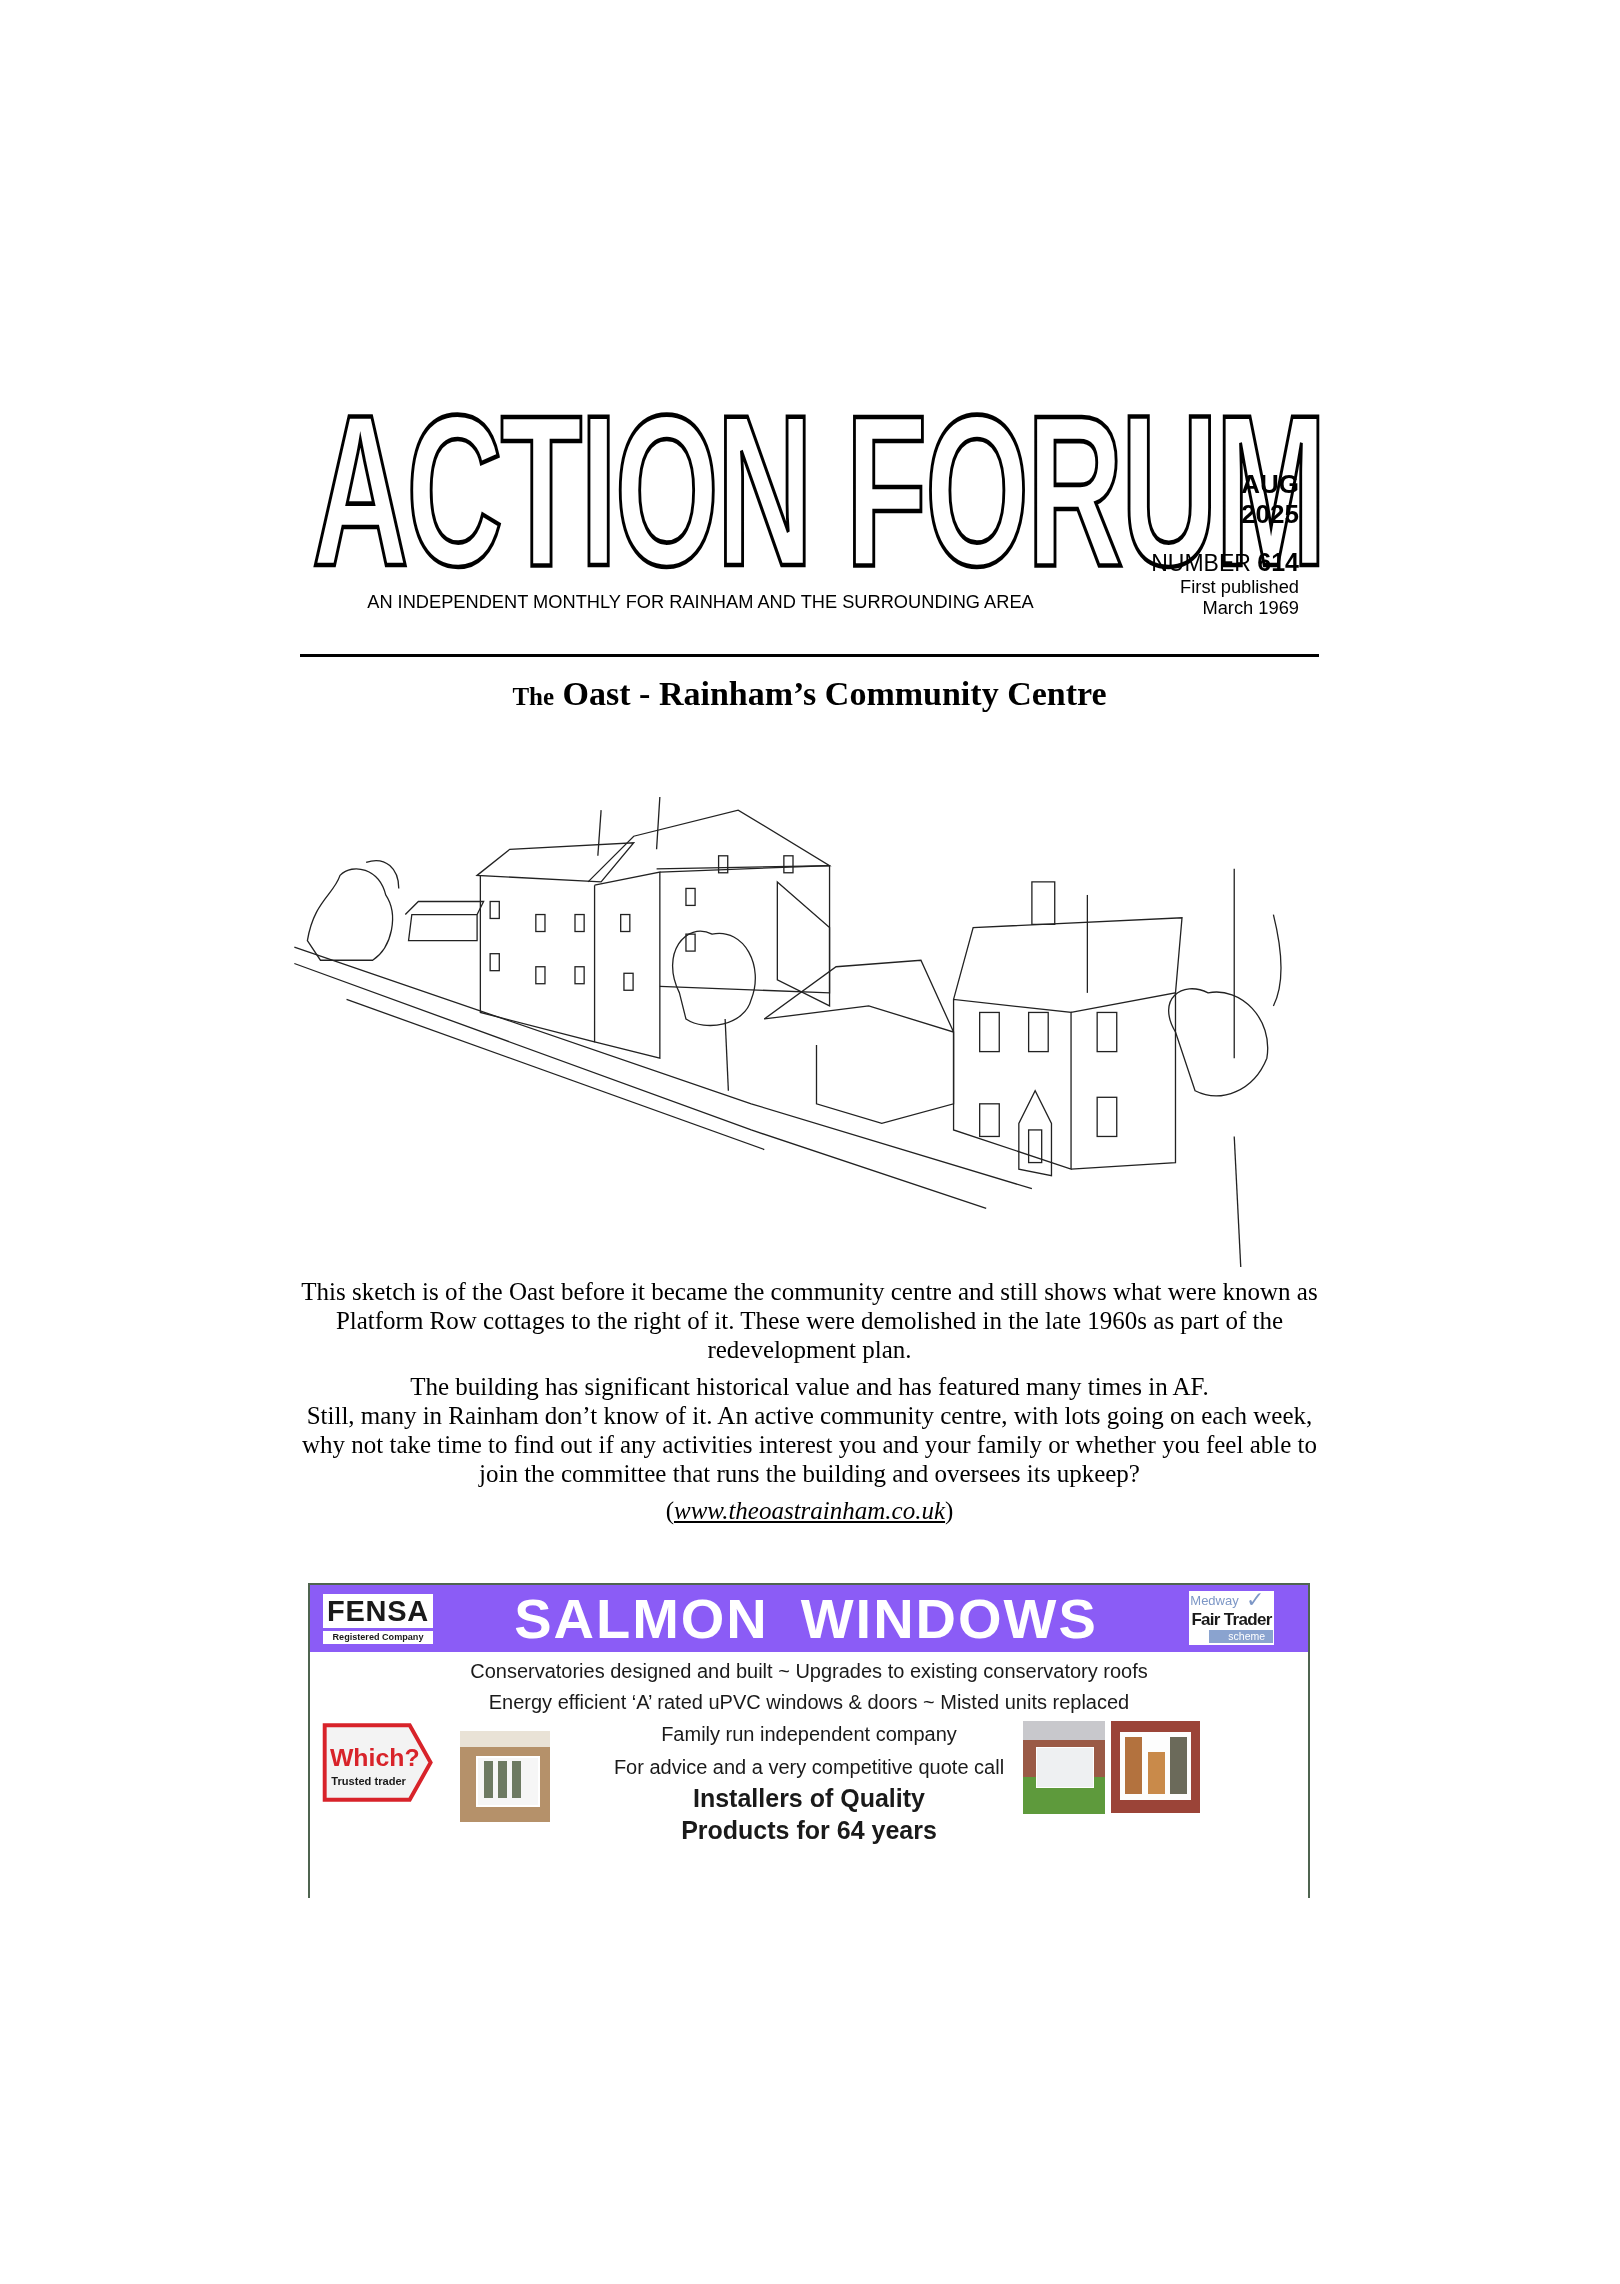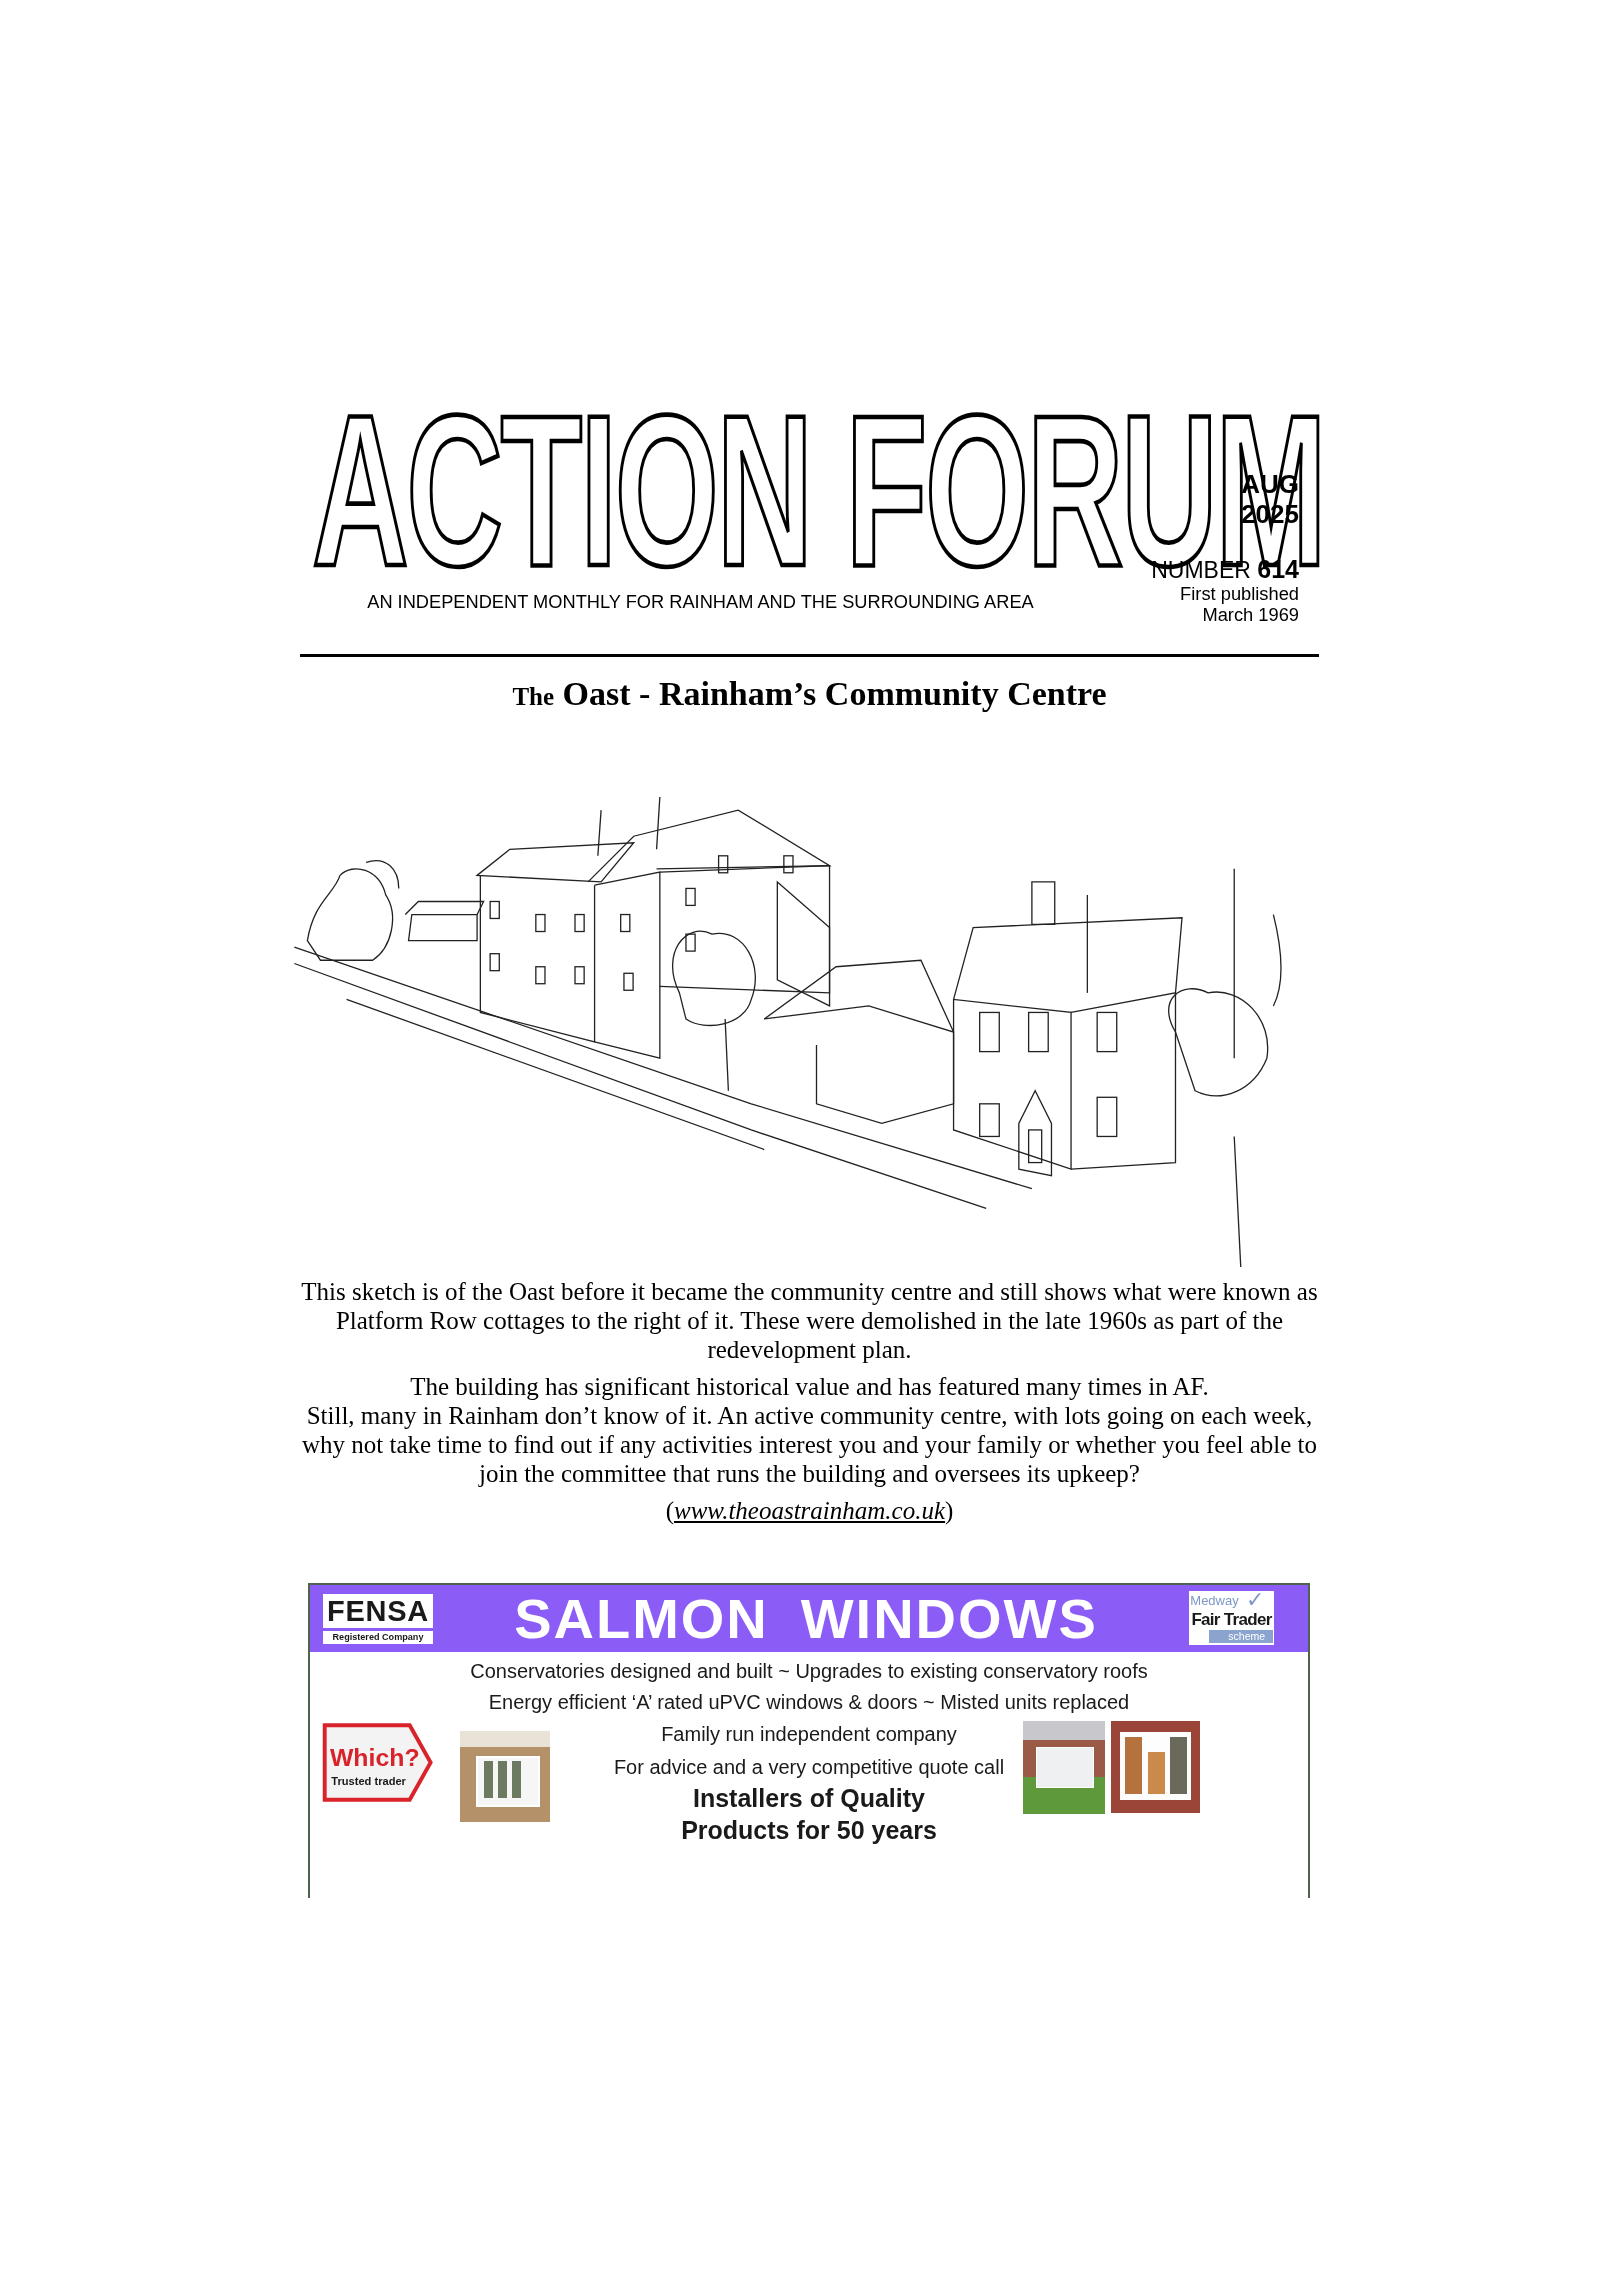--- a/index.html
+++ b/index.html
@@ -14,21 +14,21 @@
     color: #ffffff; -webkit-text-stroke: 4.6px #000;
     transform: scaleX(0.62); transform-origin: left top;
     white-space: nowrap; width: 1280px;
   }
   .tagline {
     left: 340px; top: 591px; width: 751px; text-align: center;
     font-size: 19px; white-space: nowrap; transform: scaleX(0.96); transform-origin: left top;
   }
   .issue-box { left: 1123px; top: 469px; width: 176px; text-align: right; }
   .issue-month, .issue-year { font-weight: 700; font-size: 26px; line-height: 30px; }
-  .issue-number { margin-top: 28px; font-size: 23px; line-height: 25px; }
+  .issue-number { margin-top: 21px; font-size: 23px; line-height: 25px; }
   .issue-number b { font-weight: 700; font-size: 25px; }
   .issue-first { font-weight: 400; font-size: 18.3px; line-height: 21px; }
 
   .rule { left: 300px; top: 654px; width: 1019px; height: 3.3px; background: #000; }
 
   .headline {
     left: 300px; top: 674px; width: 1019px; text-align: center;
     font-family: "Liberation Serif", serif; font-weight: 700; font-size: 34px; line-height: 39px;
   }
   .headline .small { font-size: 25px; }
@@ -187,21 +187,21 @@
       <span class="ft-main">Fair Trader</span>
       <span class="ft-scheme">scheme</span>
     </div>
   </div>
 
   <div class="ad-lines ad-line1">Conservatories designed and built ~ Upgrades to existing conservatory roofs</div>
   <div class="ad-lines ad-line2">Energy efficient ‘A’ rated uPVC windows &amp; doors ~ Misted units replaced</div>
   <div class="ad-lines ad-line3">Family run independent company</div>
   <div class="ad-lines ad-line4">For advice and a very competitive quote call</div>
   <div class="ad-strong ad-strong1">Installers of Quality</div>
-  <div class="ad-strong ad-strong2">Products for 50 years</div>
+  <div class="ad-strong ad-strong2">Products for 64 years</div>
 
   <svg class="which" viewBox="0 0 180 130">
     <path d="M10 8 L140 8 L172 65 L140 122 L10 122 Z" fill="#f3f3f3" stroke="#d8232a" stroke-width="6"></path>
     <text x="18" y="70" font-family="Liberation Sans, sans-serif" font-weight="700" font-size="38" fill="#d8232a">Which?</text>
     <text x="20" y="100" font-family="Liberation Sans, sans-serif" font-weight="700" font-size="17" fill="#1a1a1a">Trusted trader</text>
   </svg>
 
   <div class="photo photo1">
     <div style="position:absolute;left:15.7px;top:25px;width:60px;height:47px;background:#f6f6f6;border:2px solid #fff;"></div>
     <div style="position:absolute;left:23.5px;top:30px;width:9.1px;height:37px;background:#6d7a62;"></div>

